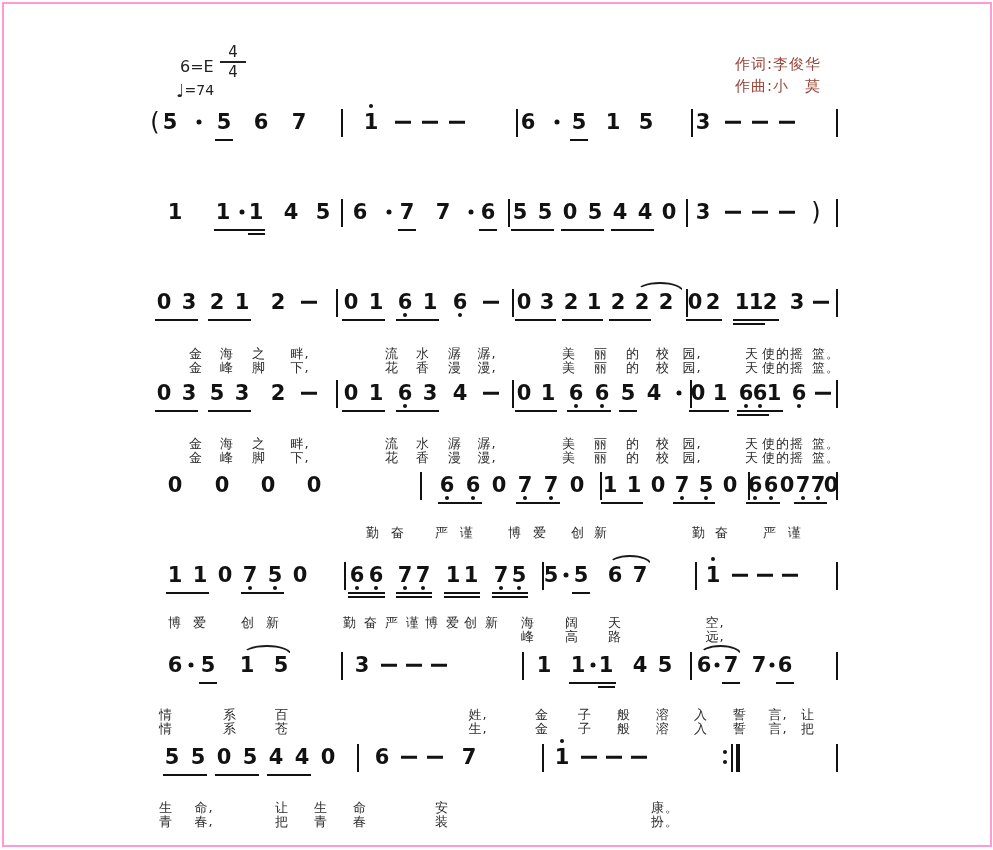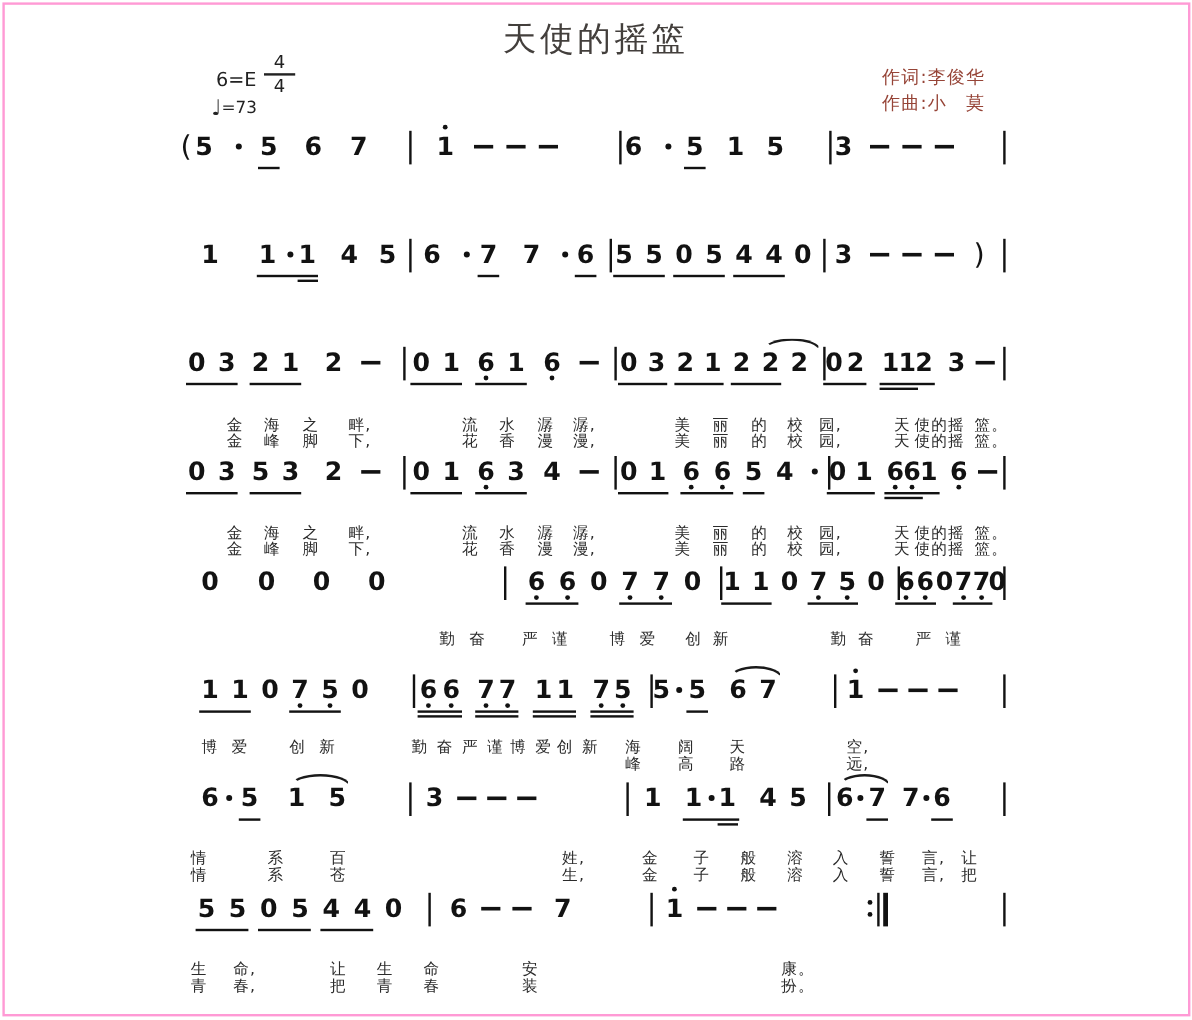--- a/index.html
+++ b/index.html
@@ -31,29 +31,28 @@
   .slur{position:absolute;height:10px;border:2px solid transparent;border-top-color:#1a1a1a;
         border-radius:50%/100% 100% 0 0;box-sizing:border-box;}
   .lyric{position:absolute;transform:translate(-50%,0);font-size:13px;color:#2b2b2b;
          white-space:nowrap;letter-spacing:1px;}
 </style>
 </head>
 <body>
 
 <div class="page">
   <div class="frame"></div>
-  <div class="title">天使的摇篮</div>
   <div class="keysig">6=E</div>
   <div class="meter">
     <span>4</span>
     <span class="fline"></span>
     <span>4</span>
   </div>
   <div class="tempo">
-    <span class="tnote">♩</span><span>=73</span>
+    <span class="tnote">♩</span><span>=74</span>
   </div>
   <div class="credit lyr">作词:李俊华</div>
   <div class="credit cmp">作曲:小　莫</div>
   <div id="canvas">
       <div class="paren" style="left: 155px; top: 122px;">(</div>
       <div class="note" style="left: 170px; top: 122px;">5</div>
       <div class="rdot" style="left: 199px; top: 122px;"></div>
       <div class="note" style="left: 224px; top: 122px;">5</div>
       <div class="note" style="left: 261px; top: 122px;">6</div>
       <div class="note" style="left: 299px; top: 122px;">7</div>

